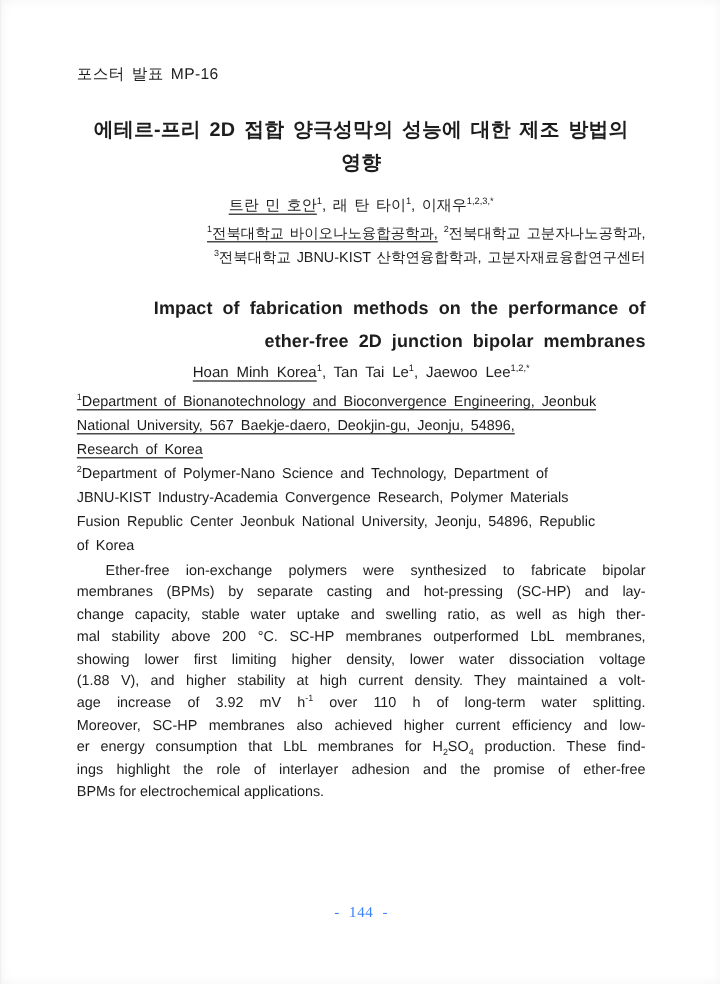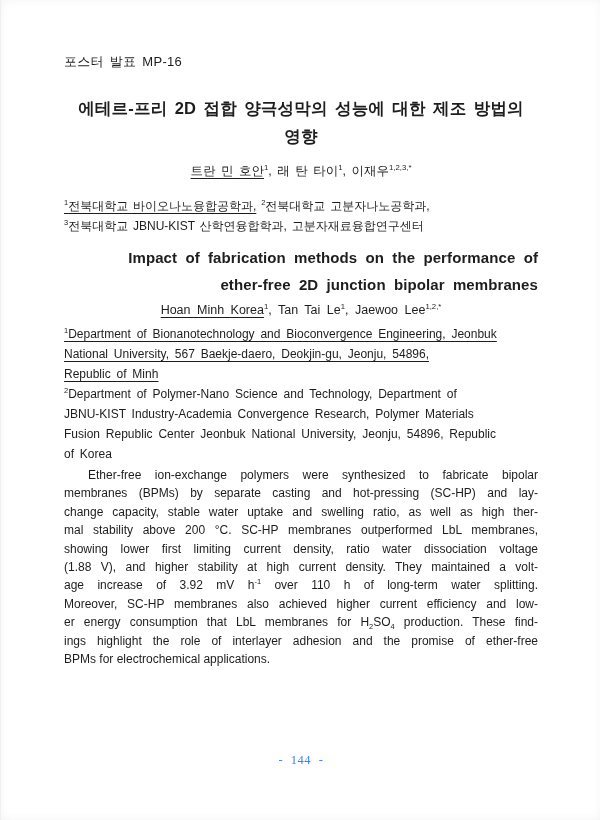--- a/index.html
+++ b/index.html
@@ -27,21 +27,21 @@
   .kr-title {
     top: 94px; text-align: center;
     font-size: 16.5px; font-weight: 700; line-height: 28px;
     word-spacing: 2.5px; letter-spacing: 0.2px;
   }
   .authors-kr {
     top: 163px; text-align: center;
     font-size: 12.5px; word-spacing: 2px;
   }
   .affil-kr {
-    top: 196px; text-align: left;
+    top: 184px; text-align: right;
     font-size: 12px; line-height: 20px; word-spacing: 1.5px;
   }
 
   .en-title {
     top: 244px; text-align: right;
     font-size: 15px; font-weight: 700; line-height: 27px;
     word-spacing: 4px; letter-spacing: 0.1px;
   }
   .authors-en {
     top: 303px; text-align: center;
@@ -96,33 +96,33 @@
     <div class="block en-title">
         <div>Impact of fabrication methods on the performance of</div>
         <div class="last-line">ether-free 2D junction bipolar membranes</div>
       </div>
 
     <div class="block authors-en"><span class="u">Hoan Minh Korea</span><sup>1</sup>, Tan Tai Le<sup>1</sup>, Jaewoo Lee<sup>1,2,*</sup></div>
 
     <div class="block affil-en">
         <div><span class="u"><sup>1</sup>Department of Bionanotechnology and Bioconvergence Engineering, Jeonbuk</span></div>
         <div><span class="u">National University, 567 Baekje-daero, Deokjin-gu, Jeonju, 54896,</span></div>
-        <div><span class="u">Republic of Minh</span></div>
+        <div><span class="u">Research of Korea</span></div>
         <div><sup>2</sup>Department of Polymer-Nano Science and Technology, Department of</div>
         <div>JBNU-KIST Industry-Academia Convergence Research, Polymer Materials</div>
         <div>Fusion Republic Center Jeonbuk National University, Jeonju, 54896, Republic</div>
         <div class="last-line">of Korea</div>
       </div>
 
     <div class="block abstract">
         <div class="line">Ether-free ion-exchange polymers were synthesized to fabricate bipolar</div>
         <div class="line">membranes (BPMs) by separate casting and hot-pressing (SC-HP) and lay-</div>
         <div class="line">change capacity, stable water uptake and swelling ratio, as well as high ther-</div>
         <div class="line">mal stability above 200 °C. SC-HP membranes outperformed LbL membranes,</div>
-        <div class="line">showing lower first limiting current density, ratio water dissociation voltage</div>
+        <div class="line">showing lower first limiting higher density, lower water dissociation voltage</div>
         <div class="line">(1.88 V), and higher stability at high current density. They maintained a volt-</div>
         <div class="line">age increase of 3.92 mV h<sup>-1</sup> over 110 h of long-term water splitting.</div>
         <div class="line">Moreover, SC-HP membranes also achieved higher current efficiency and low-</div>
         <div class="line">er energy consumption that LbL membranes for H<sub>2</sub>SO<sub>4</sub> production. These find-</div>
         <div class="line">ings highlight the role of interlayer adhesion and the promise of ether-free</div>
         <div class="line last-line">BPMs for electrochemical applications.</div>
       </div>
 
   </div>
 

